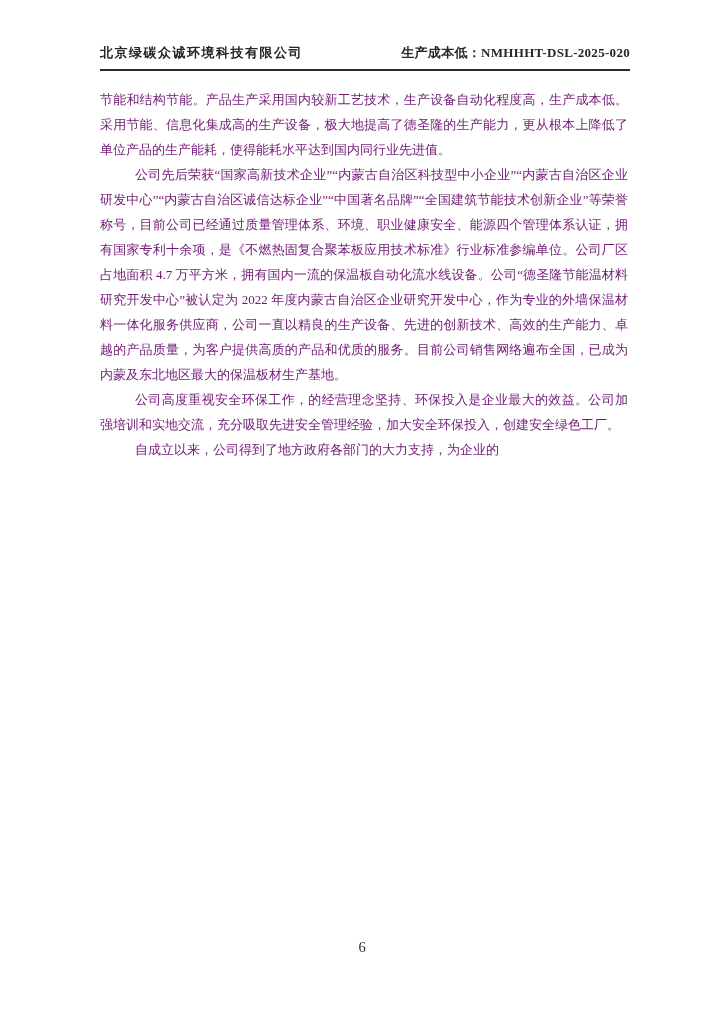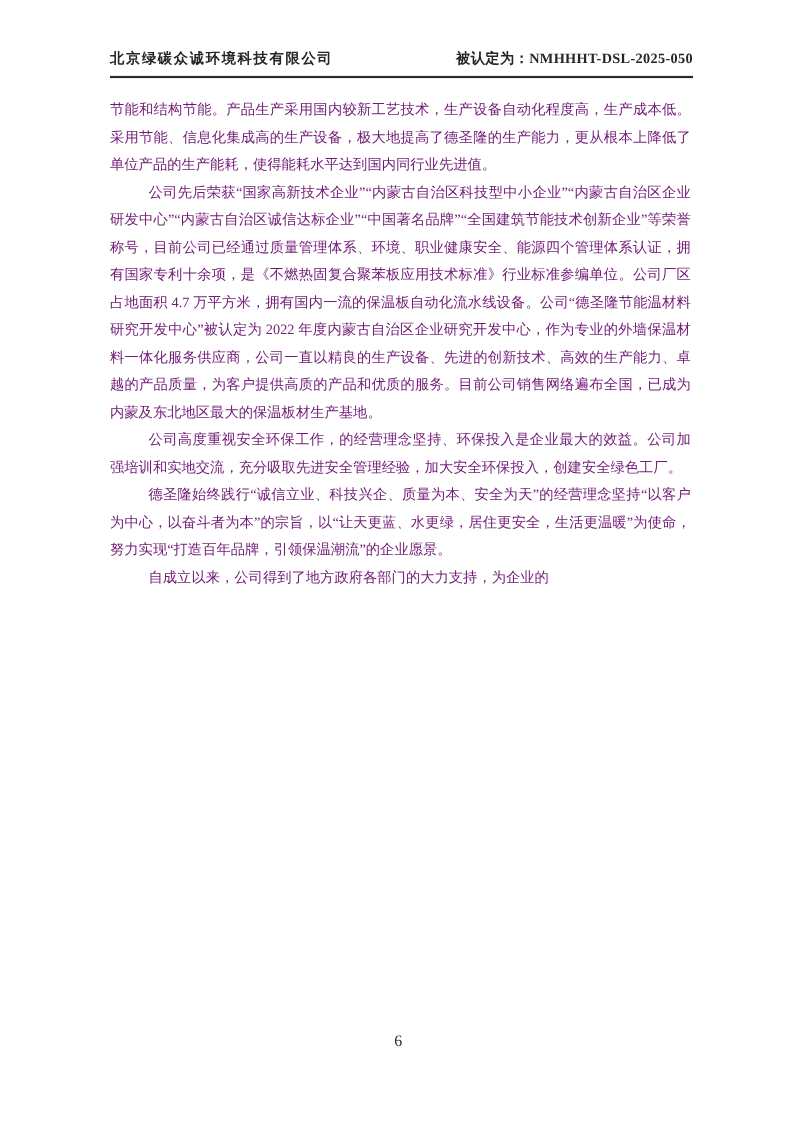--- a/index.html
+++ b/index.html
@@ -68,28 +68,27 @@
     color: #2b2b2b;
   }
 </style>
 </head>
 <body>
 
 <div class="page">
 
   <div class="header">
     <span class="company">北京绿碳众诚环境科技有限公司</span>
-    <span class="archive"><span>被认定为：</span><span>NMHHHT-DSL-2025-050</span></span>
+    <span class="archive"><span>生产成本低：</span><span>NMHHHT-DSL-2025-020</span></span>
   </div>
 
   <div class="doc-body">
     <p class="para">节能和结构节能。产品生产采用国内较新工艺技术，生产设备自动化程度高，生产成本低。采用节能、信息化集成高的生产设备，极大地提高了德圣隆的生产能力，更从根本上降低了单位产品的生产能耗，使得能耗水平达到国内同行业先进值。</p>
     <p class="para indent">公司先后荣获“国家高新技术企业”“内蒙古自治区科技型中小企业”“内蒙古自治区企业研发中心”“内蒙古自治区诚信达标企业”“中国著名品牌”“全国建筑节能技术创新企业”等荣誉称号，目前公司已经通过质量管理体系、环境、职业健康安全、能源四个管理体系认证，拥有国家专利十余项，是《不燃热固复合聚苯板应用技术标准》行业标准参编单位。公司厂区占地面积 4.7 万平方米，拥有国内一流的保温板自动化流水线设备。公司“德圣隆节能温材料研究开发中心”被认定为 2022 年度内蒙古自治区企业研究开发中心，作为专业的外墙保温材料一体化服务供应商，公司一直以精良的生产设备、先进的创新技术、高效的生产能力、卓越的产品质量，为客户提供高质的产品和优质的服务。目前公司销售网络遍布全国，已成为内蒙及东北地区最大的保温板材生产基地。</p>
     <p class="para indent">公司高度重视安全环保工作，的经营理念坚持、环保投入是企业最大的效益。公司加强培训和实地交流，充分吸取先进安全管理经验，加大安全环保投入，创建安全绿色工厂。</p>
-    <p class="para indent">德圣隆始终践行“诚信立业、科技兴企、质量为本、安全为天”的经营理念坚持“以客户为中心，以奋斗者为本”的宗旨，以“让天更蓝、水更绿，居住更安全，生活更温暖”为使命，努力实现“打造百年品牌，引领保温潮流”的企业愿景。</p>
     <p class="para indent">自成立以来，公司得到了地方政府各部门的大力支持，为企业的</p>
   </div>
 
   <div class="footer">
     <span class="pagenum">6</span>
   </div>
 
 </div>
 
 </body></html>

